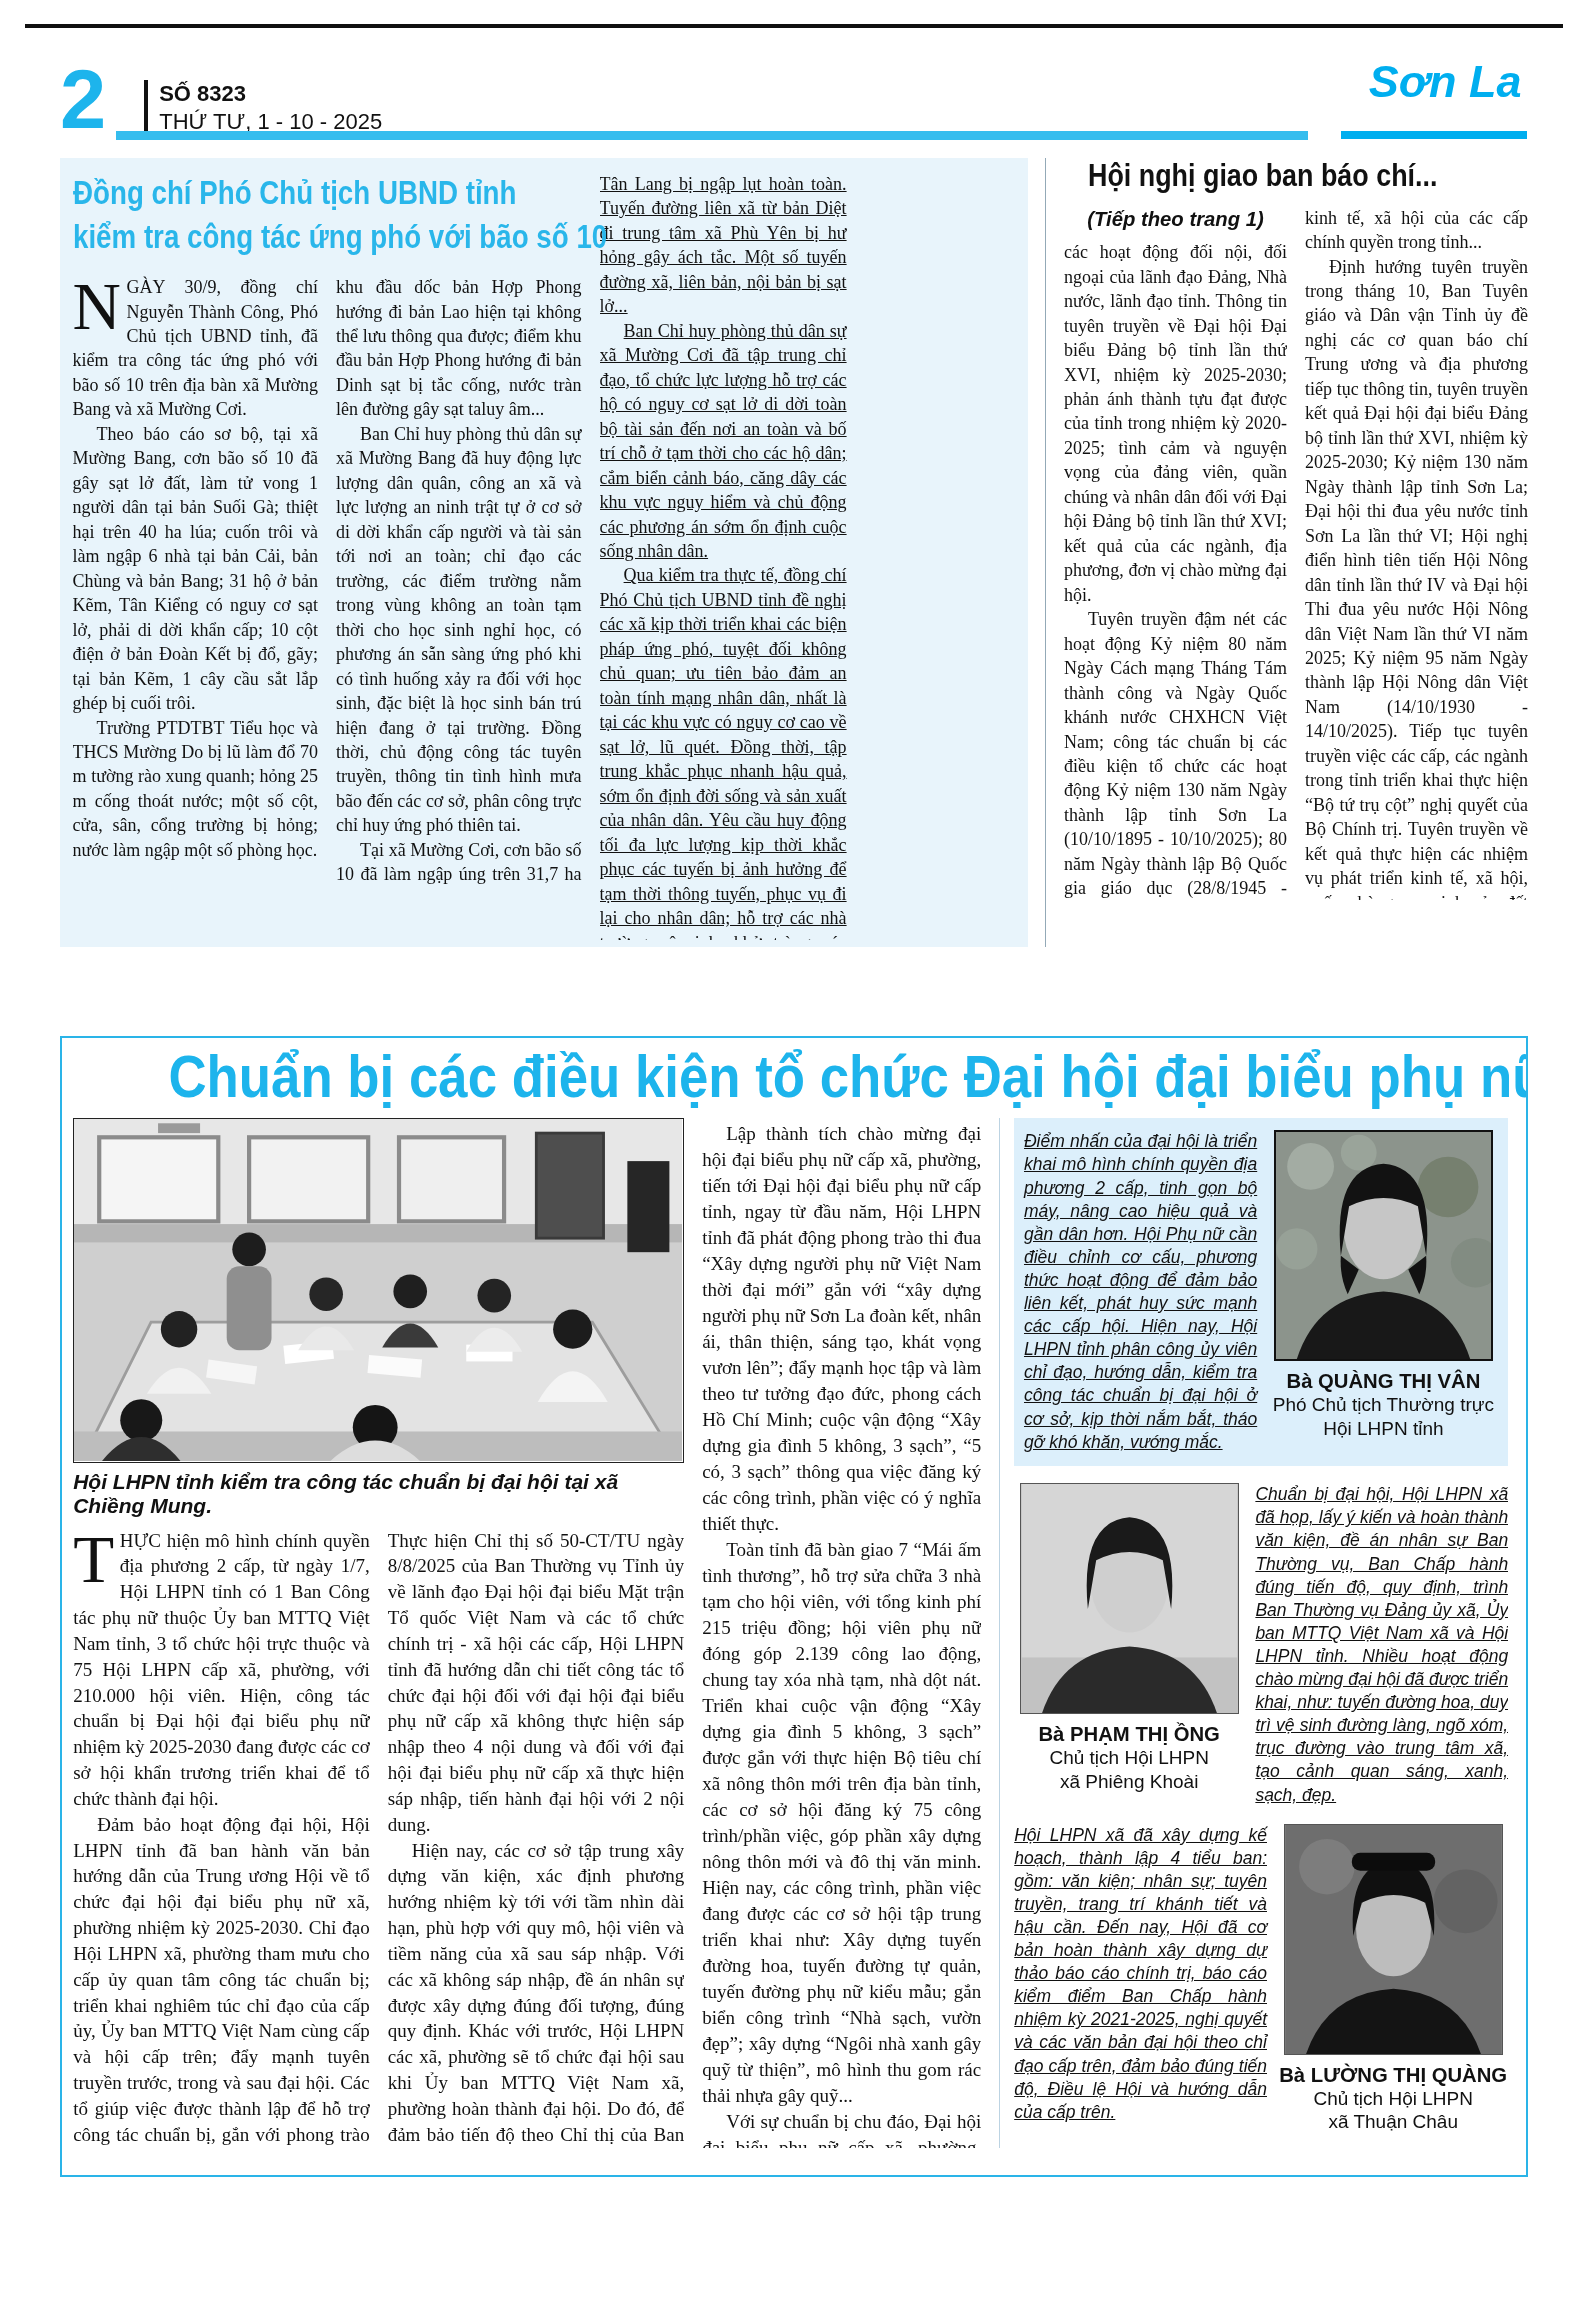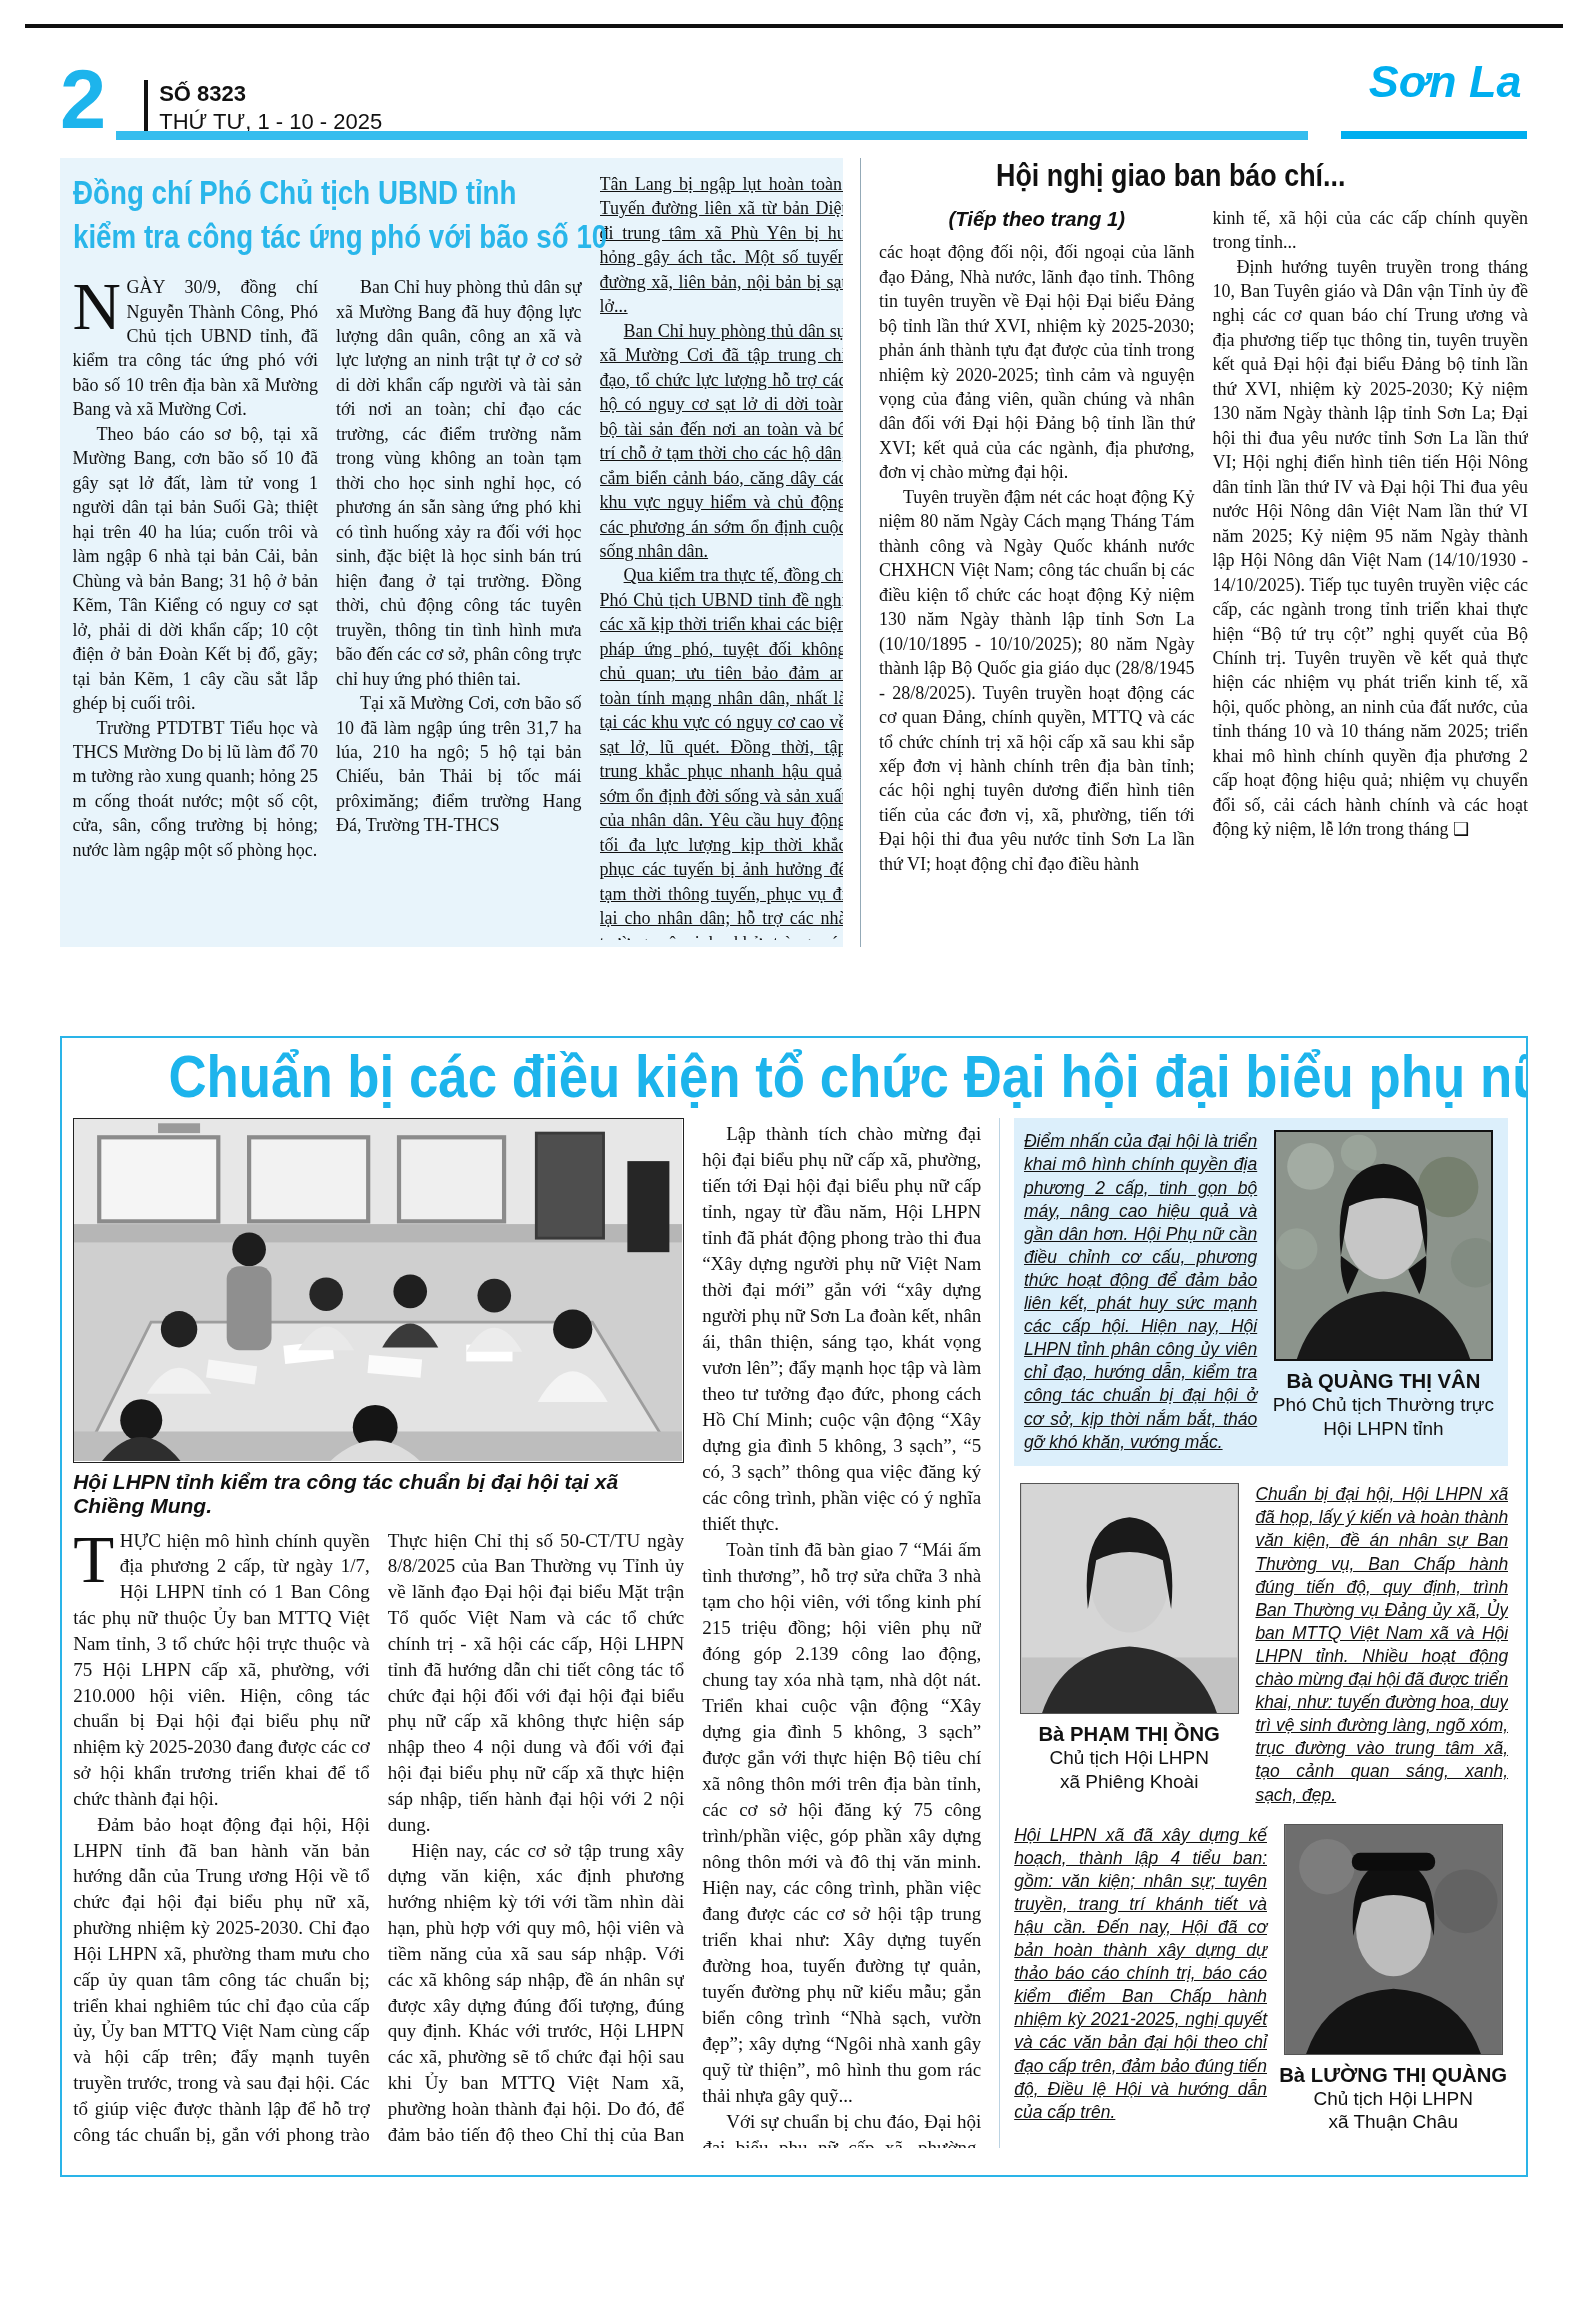--- a/index.html
+++ b/index.html
@@ -14,21 +14,21 @@
   .issue-block{position:absolute;left:84px;top:16px;border-left:4.9px solid #111;padding-left:11.2px;}
   .issue-line{font-family:"Liberation Sans",sans-serif;font-weight:bold;font-size:22px;line-height:1.25;}
   .date-line{font-family:"Liberation Sans",sans-serif;font-size:22px;line-height:1.25;}
   .header-rule{position:absolute;left:56px;top:67px;width:1192px;height:9px;background:#35bdee;}
   .brand{position:absolute;right:5.6px;top:-8.4px;font-family:"Liberation Sans",sans-serif;
          font-weight:bold;font-style:italic;font-size:45px;color:#00aeef;margin-left:30px;}
   .brand-rule{position:absolute;right:0;top:67px;width:186px;height:8.4px;background:#00aeef;}
 
   
   .top-row{position:absolute;left:60px;top:158px;width:1468px;height:789px;display:flex;}
-  .article1{width:783px;background:#e8f4fb;padding:9.8px 12.6px 7px 12.6px;box-sizing:border-box;
+  .article1{width:968px;background:#e8f4fb;padding:9.8px 12.6px 7px 12.6px;box-sizing:border-box;
             display:flex;gap:18px;overflow:hidden;}
   .a1-main{width:509px;flex:none;}
   .a1-headline{color:#29b6ea;font-family:"Liberation Sans",sans-serif;font-weight:bold;
                font-size:33px;line-height:1.35;margin:2.8px 0 15.4px 0;white-space:nowrap;}
   .condense{display:inline-block;transform:scaleX(0.84);transform-origin:left center;}
   .a1-cols{display:flex;gap:18px;height:617px;overflow:hidden;}
   .bodycol{flex:1;font-size:18px;line-height:1.36;text-align:justify;overflow:hidden;}
   .bodycol p{margin:0;text-indent:24px;}
   .bodycol p.noindent{text-indent:0;}
   .a1-col3{width:247px;flex:none;font-size:18px;line-height:1.36;text-align:justify;overflow:hidden;
@@ -99,20 +99,21 @@
           <span class="condense">kiểm tra công tác ứng phó với bão số 10</span>
         </div>
         <div class="a1-cols">
           <div class="bodycol">
             <p class="noindent"><span class="dropcap">N</span><span>GÀY 30/9, đồng chí Nguyễn Thành Công, Phó Chủ tịch UBND tỉnh, đã kiểm tra công tác ứng phó với bão số 10 trên địa bàn xã Mường Bang và xã Mường Cơi.</span></p>
             <p>Theo báo cáo sơ bộ, tại xã Mường Bang, cơn bão số 10 đã gây sạt lở đất, làm tử vong 1 người dân tại bản Suối Gà; thiệt hại trên 40 ha lúa; cuốn trôi và làm ngập 6 nhà tại bản Cải, bản Chùng và bản Bang; 31 hộ ở bản Kẽm, Tân Kiểng có nguy cơ sạt lở, phải di dời khẩn cấp; 10 cột điện ở bản Đoàn Kết bị đổ, gãy; tại bản Kẽm, 1 cây cầu sắt lắp ghép bị cuối trôi.</p>
             <p>Trường PTDTBT Tiểu học và THCS Mường Do bị lũ làm đổ 70 m tường rào xung quanh; hỏng 25 m cống thoát nước; một số cột, cửa, sân, cổng trường bị hỏng; nước làm ngập một số phòng học.</p>
 
           </div>
           <div class="bodycol">
+            <p class="noindent">khu đầu dốc bản Hợp Phong hướng đi bản Lao hiện tại không thể lưu thông qua được; điểm khu đầu bản Hợp Phong hướng đi bản Dinh sạt bị tắc cống, nước tràn lên đường gây sạt taluy âm...</p>
             <p>Ban Chỉ huy phòng thủ dân sự xã Mường Bang đã huy động lực lượng dân quân, công an xã và lực lượng an ninh trật tự ở cơ sở di dời khẩn cấp người và tài sản tới nơi an toàn; chỉ đạo các trường, các điểm trường nằm trong vùng không an toàn tạm thời cho học sinh nghỉ học, có phương án sẵn sàng ứng phó khi có tình huống xảy ra đối với học sinh, đặc biệt là học sinh bán trú hiện đang ở tại trường. Đồng thời, chủ động công tác tuyên truyền, thông tin tình hình mưa bão đến các cơ sở, phân công trực chỉ huy ứng phó thiên tai.</p>
             <p>Tại xã Mường Cơi, cơn bão số 10 đã làm ngập úng trên 31,7 ha lúa, 210 ha ngô; 5 hộ tại bản Chiếu, bản Thải bị tốc mái prôximăng; điểm trường Hang Đá, Trường TH-THCS</p>
           </div>
         </div>
       </div>
       <div class="a1-col3">
         <p class="noindent" style="text-indent:0">Tân Lang bị ngập lụt hoàn toàn. Tuyến đường liên xã từ bản Diệt đi trung tâm xã Phù Yên bị hư hỏng gây ách tắc. Một số tuyến đường xã, liên bản, nội bản bị sạt lở...</p>
         <p>Ban Chỉ huy phòng thủ dân sự xã Mường Cơi đã tập trung chỉ đạo, tổ chức lực lượng hỗ trợ các hộ có nguy cơ sạt lở di dời toàn bộ tài sản đến nơi an toàn và bố trí chỗ ở tạm thời cho các hộ dân; cắm biển cảnh báo, căng dây các khu vực nguy hiểm và chủ động các phương án sớm ổn định cuộc sống nhân dân.</p>
         <p>Qua kiểm tra thực tế, đồng chí Phó Chủ tịch UBND tỉnh đề nghị các xã kịp thời triển khai các biện pháp ứng phó, tuyệt đối không chủ quan; ưu tiên bảo đảm an toàn tính mạng nhân dân, nhất là tại các khu vực có nguy cơ cao về sạt lở, lũ quét. Đồng thời, tập trung khắc phục nhanh hậu quả, sớm ổn định đời sống và sản xuất của nhân dân. Yêu cầu huy động tối đa lực lượng kịp thời khắc phục các tuyến bị ảnh hưởng để tạm thời thông tuyến, phục vụ đi lại cho nhân dân; hỗ trợ các nhà trường vệ sinh, khử trùng các phòng học bị ngập lụt, đảm bảo công tác dạy và học ❑</p>
 

